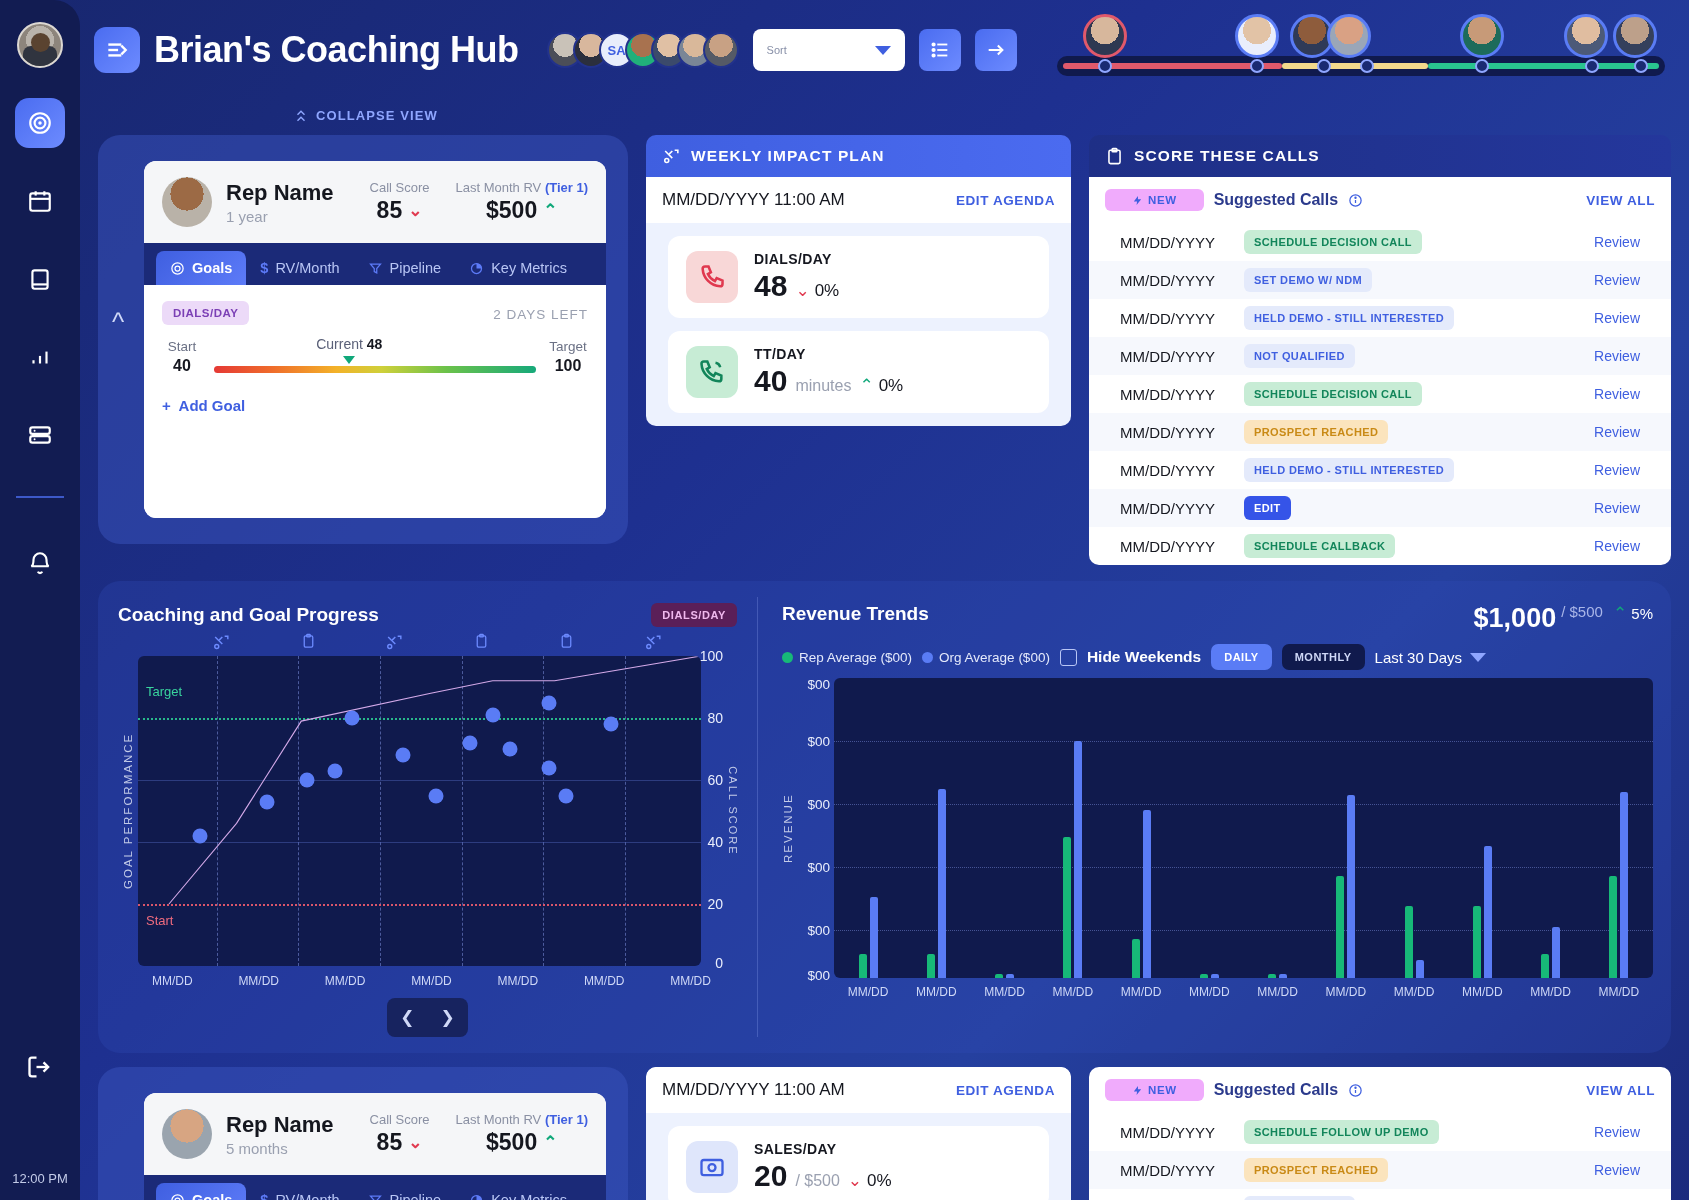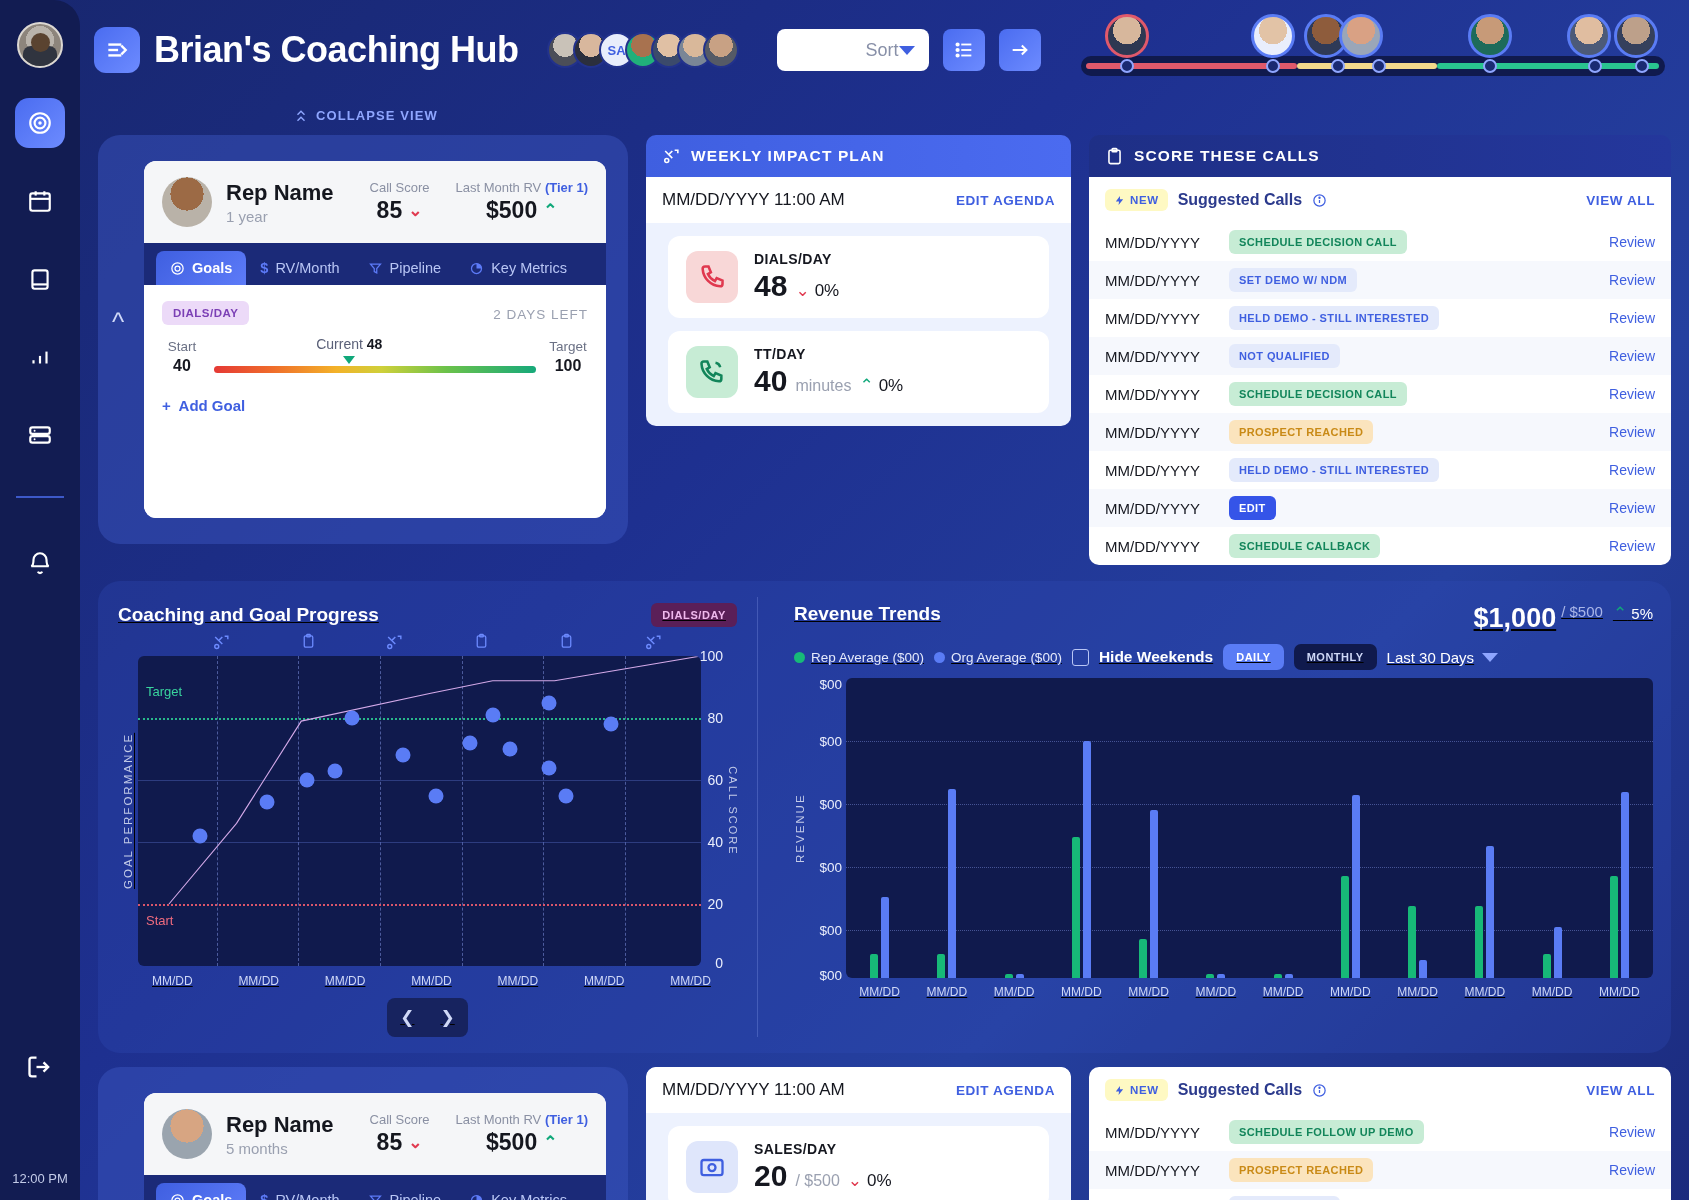--- a/index.html
+++ b/index.html
@@ -69,22 +69,22 @@
   .app-title { color:#fff; font-size: 36px; font-weight: 700; letter-spacing: -0.5px; white-space: nowrap; }
   .avatar-stack { display:flex; align-items:center; margin-left: 14px; }
   .avatar-stack .av { width: 36px; height: 36px; border-radius: 50%; margin-left: -10px; border: 2px solid #22328c; overflow:hidden; }
   .avatar-stack .av:first-child { margin-left: 0; }
   .av-initials {
     background:#e8edfb; color:#3f5fe0; font-size: 13px; font-weight:700;
     display:flex; align-items:center; justify-content:center;
   }
   .sort-select {
     width: 152px; height: 42px; background:#fff; border-radius: 8px;
-    display:flex; align-items:center; justify-content:flex-end;
-    padding: 0 14px; color:#8890a8; font-size: 18px; cursor:pointer; margin-left: 24px;
+    display:flex; align-items:center; justify-content:space-between;
+    padding: 0 14px; color:#8890a8; font-size: 11px; cursor:pointer; margin-left: 0;
   }
   .tri-down { width:0;height:0;border-left:8px solid transparent;border-right:8px solid transparent;border-top:9px solid #3f5fe0; }
   .sq-btn {
     width: 42px; height: 42px; border-radius: 8px;
     background: linear-gradient(135deg,#4a6cf0,#6d8bff);
     display:flex;align-items:center;justify-content:center;cursor:pointer;
   }
   .timeline { flex:1; height: 76px; position: relative; margin-left: 26px; margin-right: 6px; min-width: 380px; }
   .tl-track {
     position:absolute; left:0; right:0; bottom: 12px; height: 20px;
@@ -174,37 +174,37 @@
   .kpi-val { font-size: 30px; font-weight:700; color:#15171f; display:flex; align-items:baseline; gap: 8px; margin-top: 2px; }
   .kpi-unit { font-size: 16px; color:#9aa0b0; font-weight:400; }
   .kpi-pct { font-size: 17px; color:#15171f; font-weight:400; display:flex; align-items:center; gap:5px; }
 
   
   .stc { flex:1; min-width: 420px; }
   .stc .panel-head { background: linear-gradient(90deg,#1e2f86,#24379c); }
   .stc-body { background:#fff; border-radius: 0 0 10px 10px; overflow:hidden; }
   .stc-bar { display:flex; align-items:center; gap: 10px; padding: 12px 16px; }
   .badge-new {
-    display:flex;align-items:flex-end;gap:5px;background:#fef9c3;color:#3f5fe0;
-    font-size: 11.5px;font-weight:700;padding:5px 9px;border-radius:6px;letter-spacing:0.6px;
+    display:flex;align-items:flex-end;gap:5px;background:#f0abfc;color:#3f5fe0;
+    font-size: 11.5px;font-weight:700;padding:5px 27px;border-radius:6px;letter-spacing:0.6px;
   }
   .stc-title { color:#2b3a8c; font-size: 16px; font-weight:600; }
   .view-all { margin-left:auto; color:#3f5fe0; font-size:13.5px; font-weight:700; letter-spacing:0.6px; cursor:pointer; }
-  .call-row { display:flex; align-items:center; padding: 7px 16px; gap: 14px; }
+  .call-row { display:flex; align-items:center; padding: 7px 31px; gap: 14px; }
   .call-row.alt { background:#f6f8fd; }
   .call-date { font-size: 15px; color:#15171f; width: 110px; flex-shrink:0; }
   .tag { font-size: 11px; font-weight:700; padding: 6px 10px; border-radius: 6px; letter-spacing:0.4px; white-space:nowrap; }
   .tag.green { background:#c7ecd5; color:#12855a; }
   .tag.blue  { background:#e4eafb; color:#3f5fe0; }
   .tag.amber { background:#fbe4bd; color:#c98a16; }
   .tag.solid { background:#3554e8; color:#fff; }
   .review { margin-left:auto; color:#3f5fe0; font-size:14px; cursor:pointer; }
 
   
-  .charts-row { display:flex; gap: 12px; margin-top: 16px; background: rgba(48,74,180,0.32); border-radius: 22px; padding: 16px 0; text-decoration: underline; }
+  .charts-row { display:flex; gap: 0; margin-top: 16px; background: rgba(48,74,180,0.32); border-radius: 22px; padding: 16px 0; }
   .chart-left { width: 660px; padding: 6px 20px 0 20px; flex-shrink:0; border-right: 1px solid rgba(160,180,255,0.25); }
   .chart-right { flex:1; padding: 6px 18px 0 24px; min-width:0; }
   .ch-title-row { display:flex; align-items:center; }
   .ch-title { color:#fff; font-size: 19px; font-weight:700; }
   .pill-dark {
     background:#5a1f58; color:#f0b9ee; font-size: 11px; font-weight:700;
     padding: 6px 11px; border-radius:6px; letter-spacing:0.6px; margin-left:auto;
   }
   .ev-icons { display:flex; justify-content:space-around; padding: 6px 40px 4px 60px; }
   .ev-icons svg { stroke:#6d8bff; fill:none; stroke-width:1.8; }

